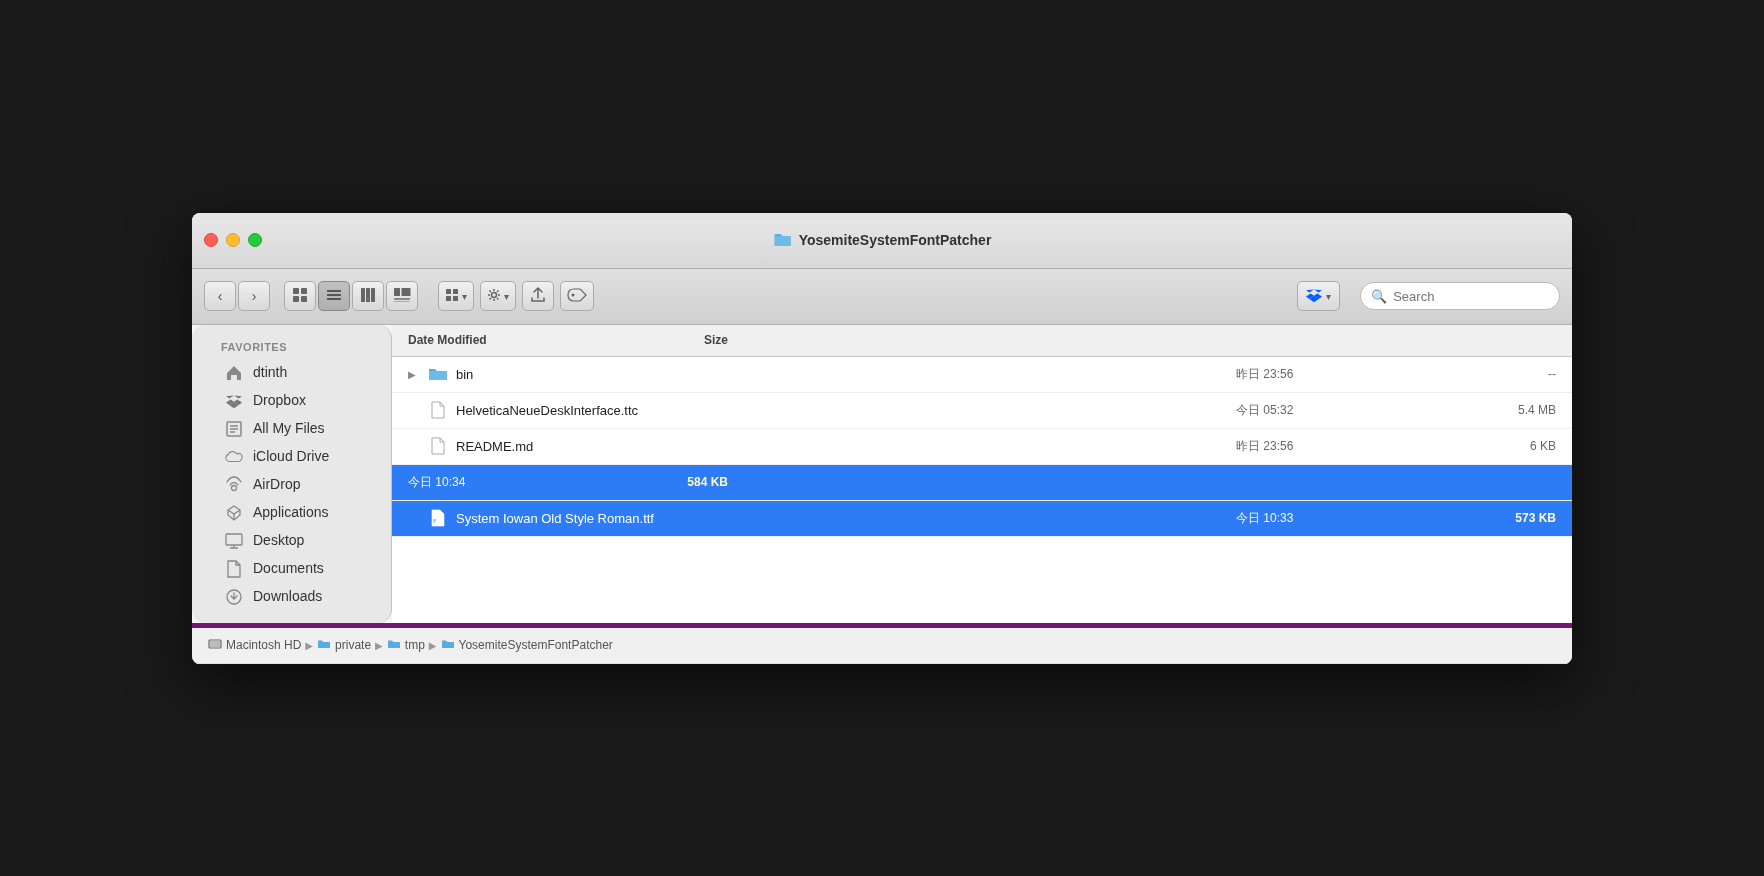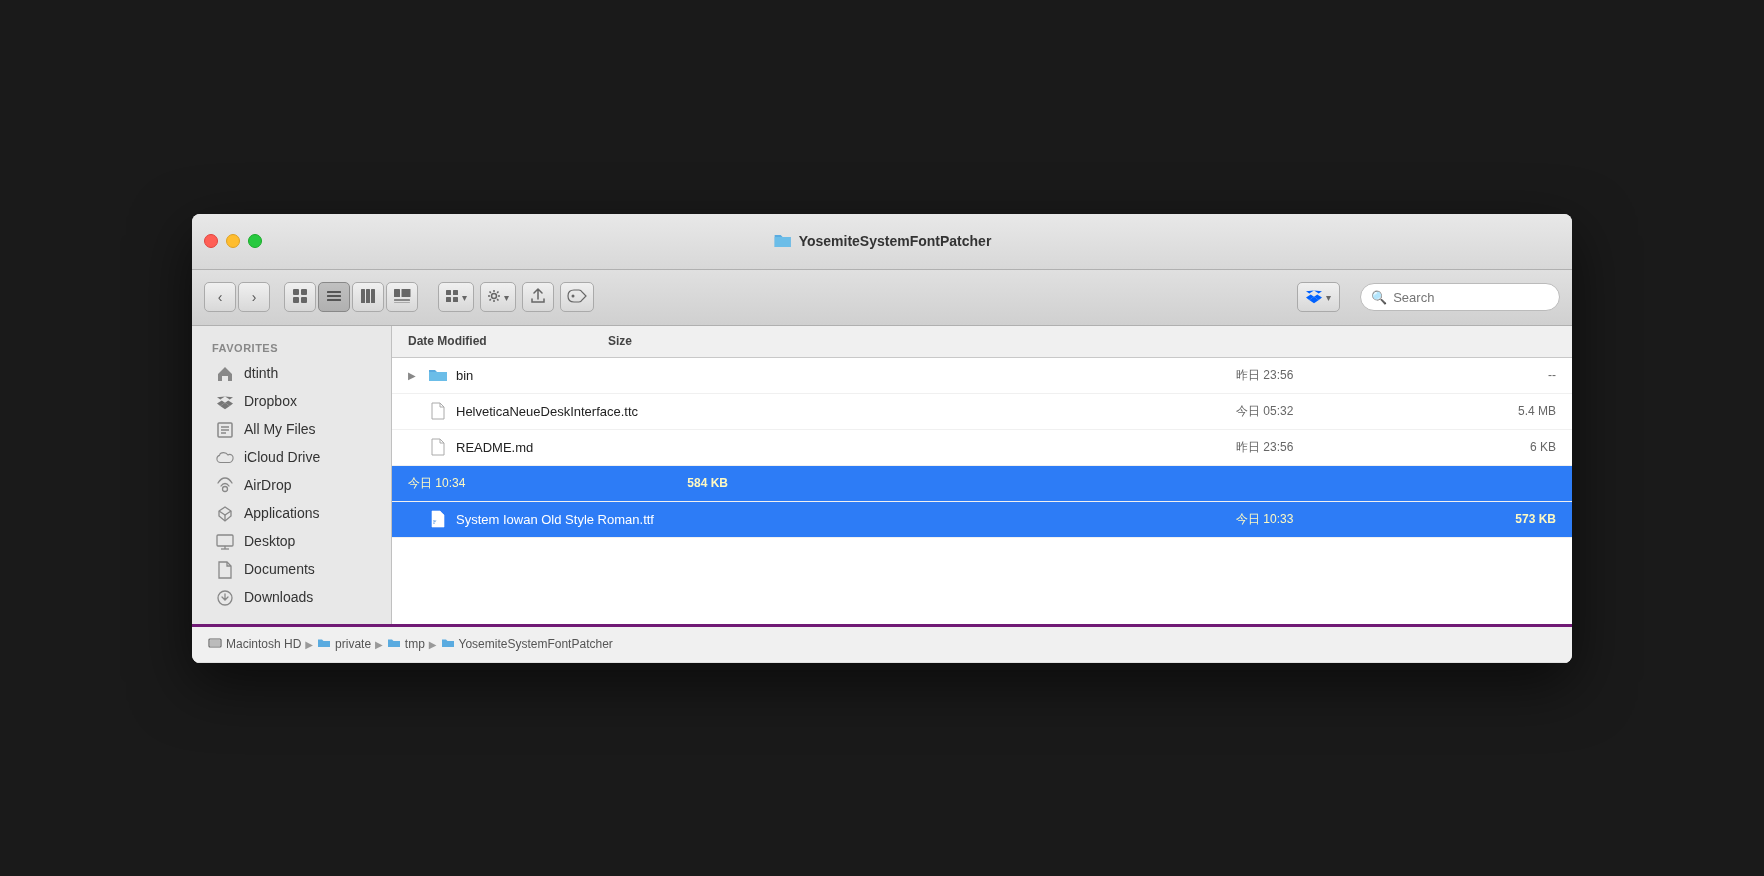--- a/index.html
+++ b/index.html
@@ -148,22 +148,23 @@
     .content {
       display: flex;
       flex: 1;
       min-height: 0;
     }
     
     .sidebar {
       width: 200px;
       background: #e8e8e8;
       border-right: 1px solid #c0c0c0;
-      padding: 12px 4px;
+      padding: 12px 13px;
       overflow-y: auto;
+      border-radius: 14px;
     }
     .sidebar-section-header {
       font-size: 11px;
       font-weight: 700;
       color: #888;
       padding: 4px 16px 6px;
       text-transform: uppercase;
       letter-spacing: 0.5px;
     }
     .sidebar-item {
@@ -200,21 +201,21 @@
       padding: 0 16px;
       height: 32px;
       background: #f0f0f0;
       border-bottom: 1px solid #c8c8c8;
       font-size: 12px;
       font-weight: 600;
       color: #444;
     }
     .col-name { flex: 1; display: flex; align-items: center; gap: 4px; }
     .col-date { width: 200px; text-align: left; }
-    .col-size { width: 120px; text-align: left; }
+    .col-size { width: 120px; text-align: right; }
     .sort-arrow { font-size: 10px; color: #666; }
     .file-list {
       flex: 1;
       overflow-y: auto;
       background: white;
     }
     .file-row {
       display: flex;
       align-items: center;
       padding: 0 16px;
@@ -256,21 +257,21 @@
       color: #666;
     }
     .file-size {
       width: 120px;
       text-align: right;
       font-size: 12px;
       color: #666;
     }
     
     .footer {
-      border-top: 3px solid #701a75;
+      border-top: 5px solid #701a75;
       background: #f0f0f0;
     }
     .path-bar {
       height: 36px;
       display: flex;
       align-items: center;
       padding: 0 16px;
       gap: 4px;
       font-size: 12px;
       color: #555;

